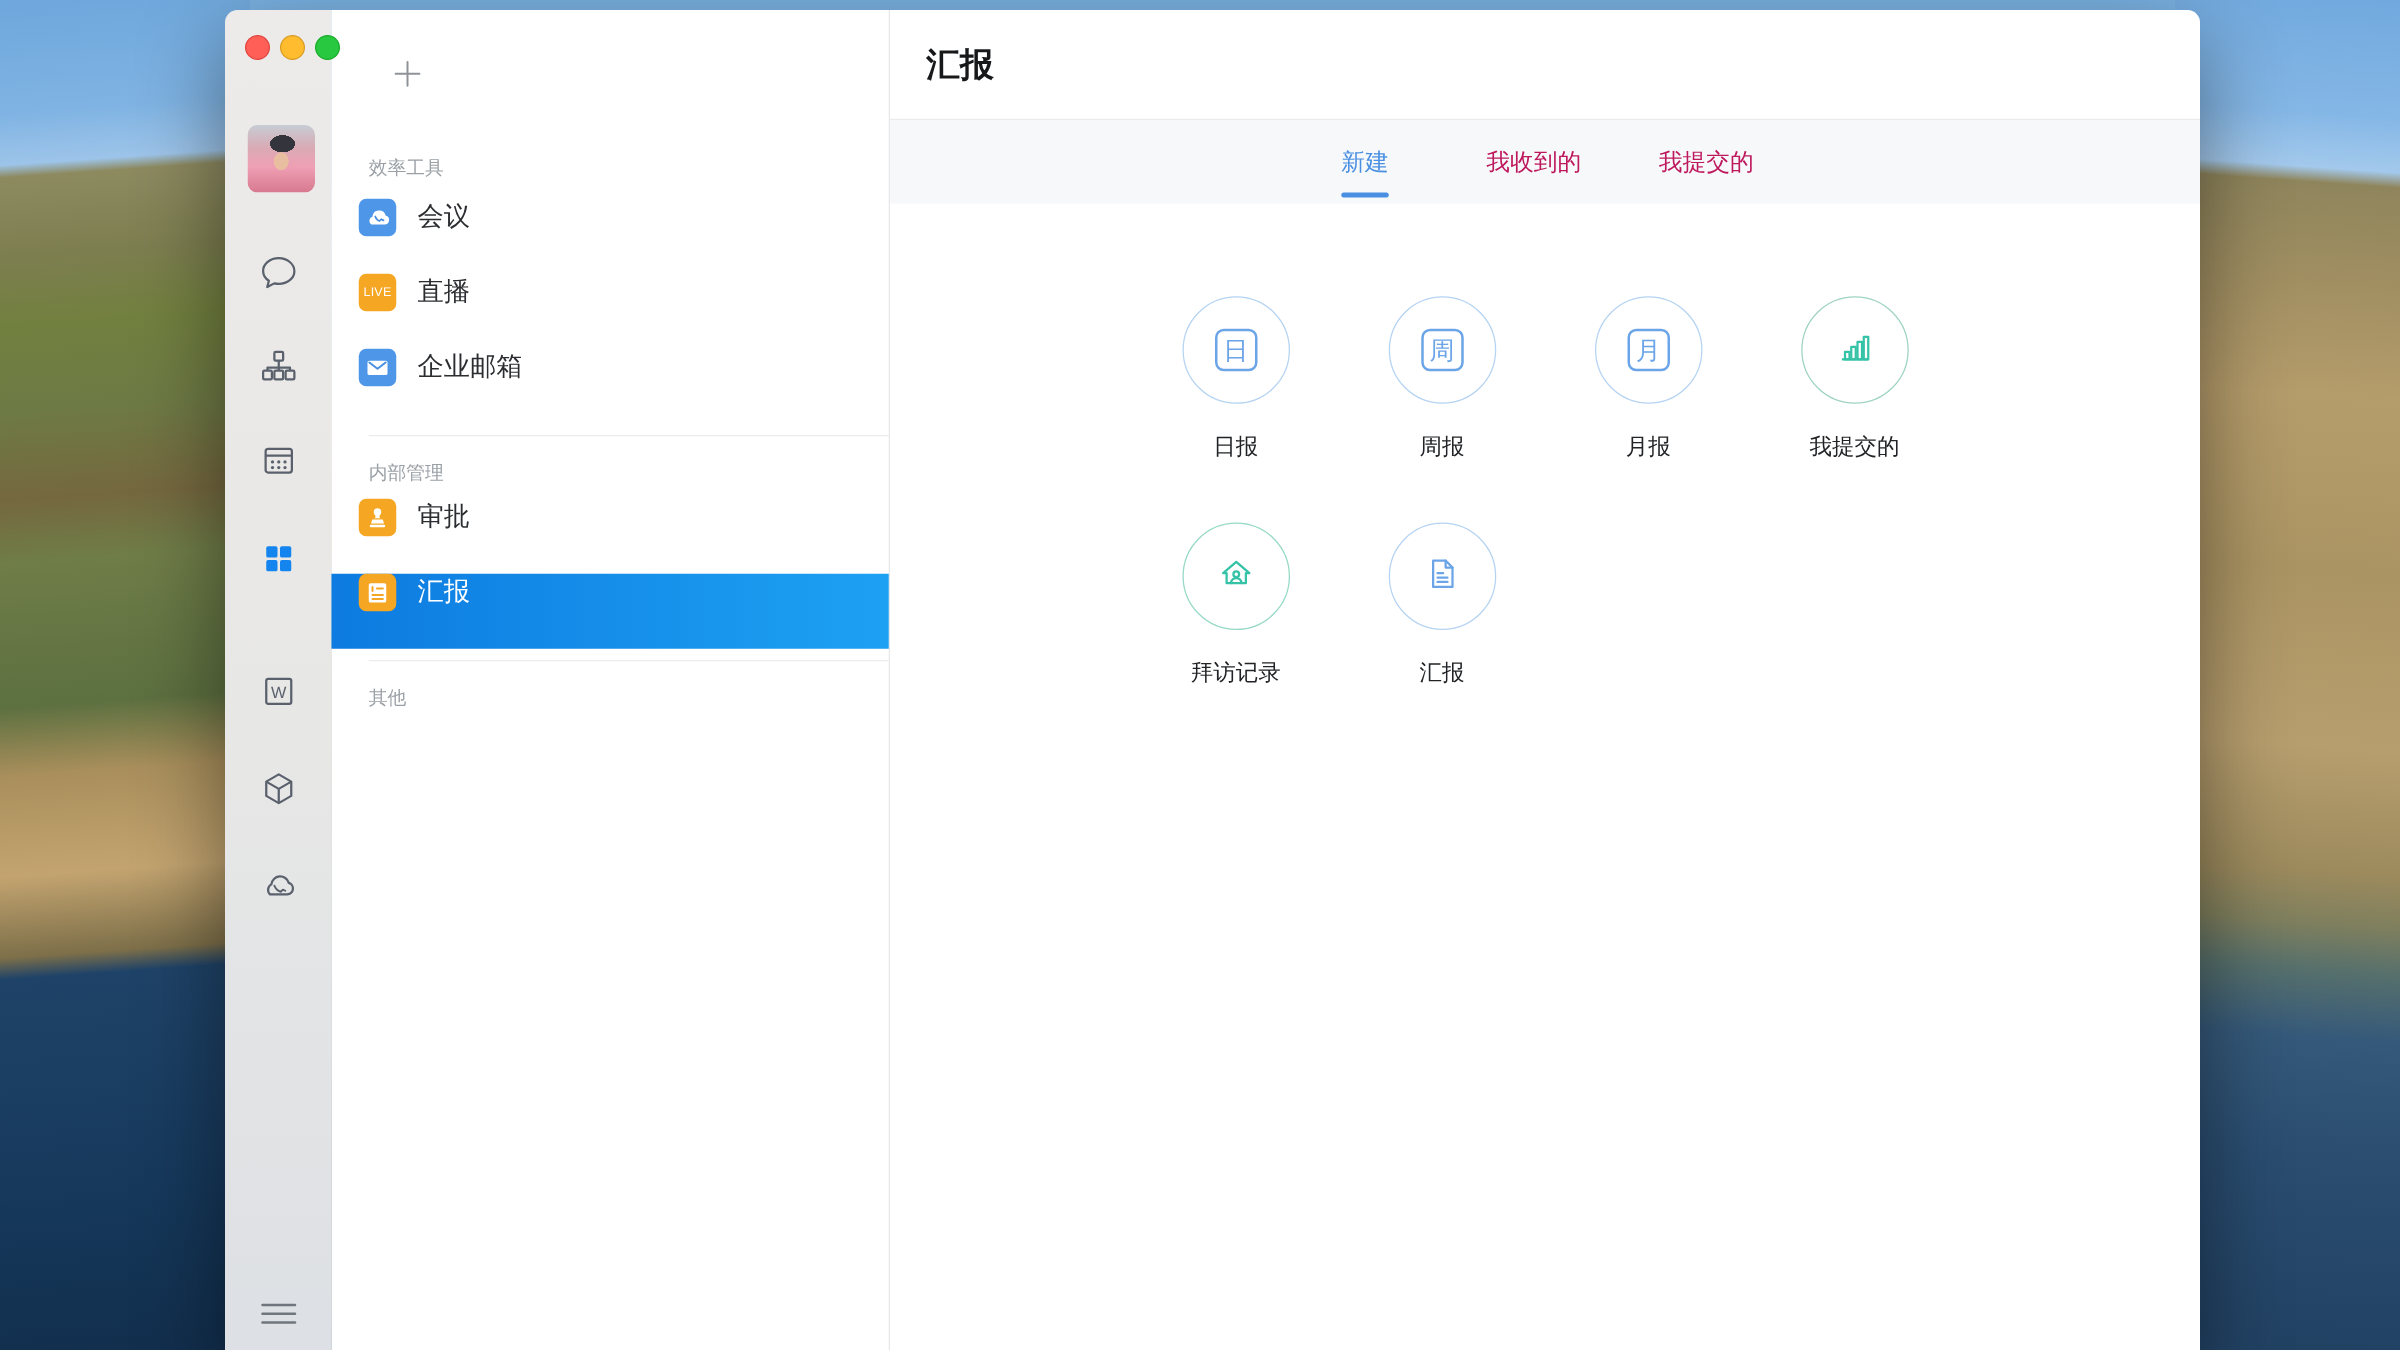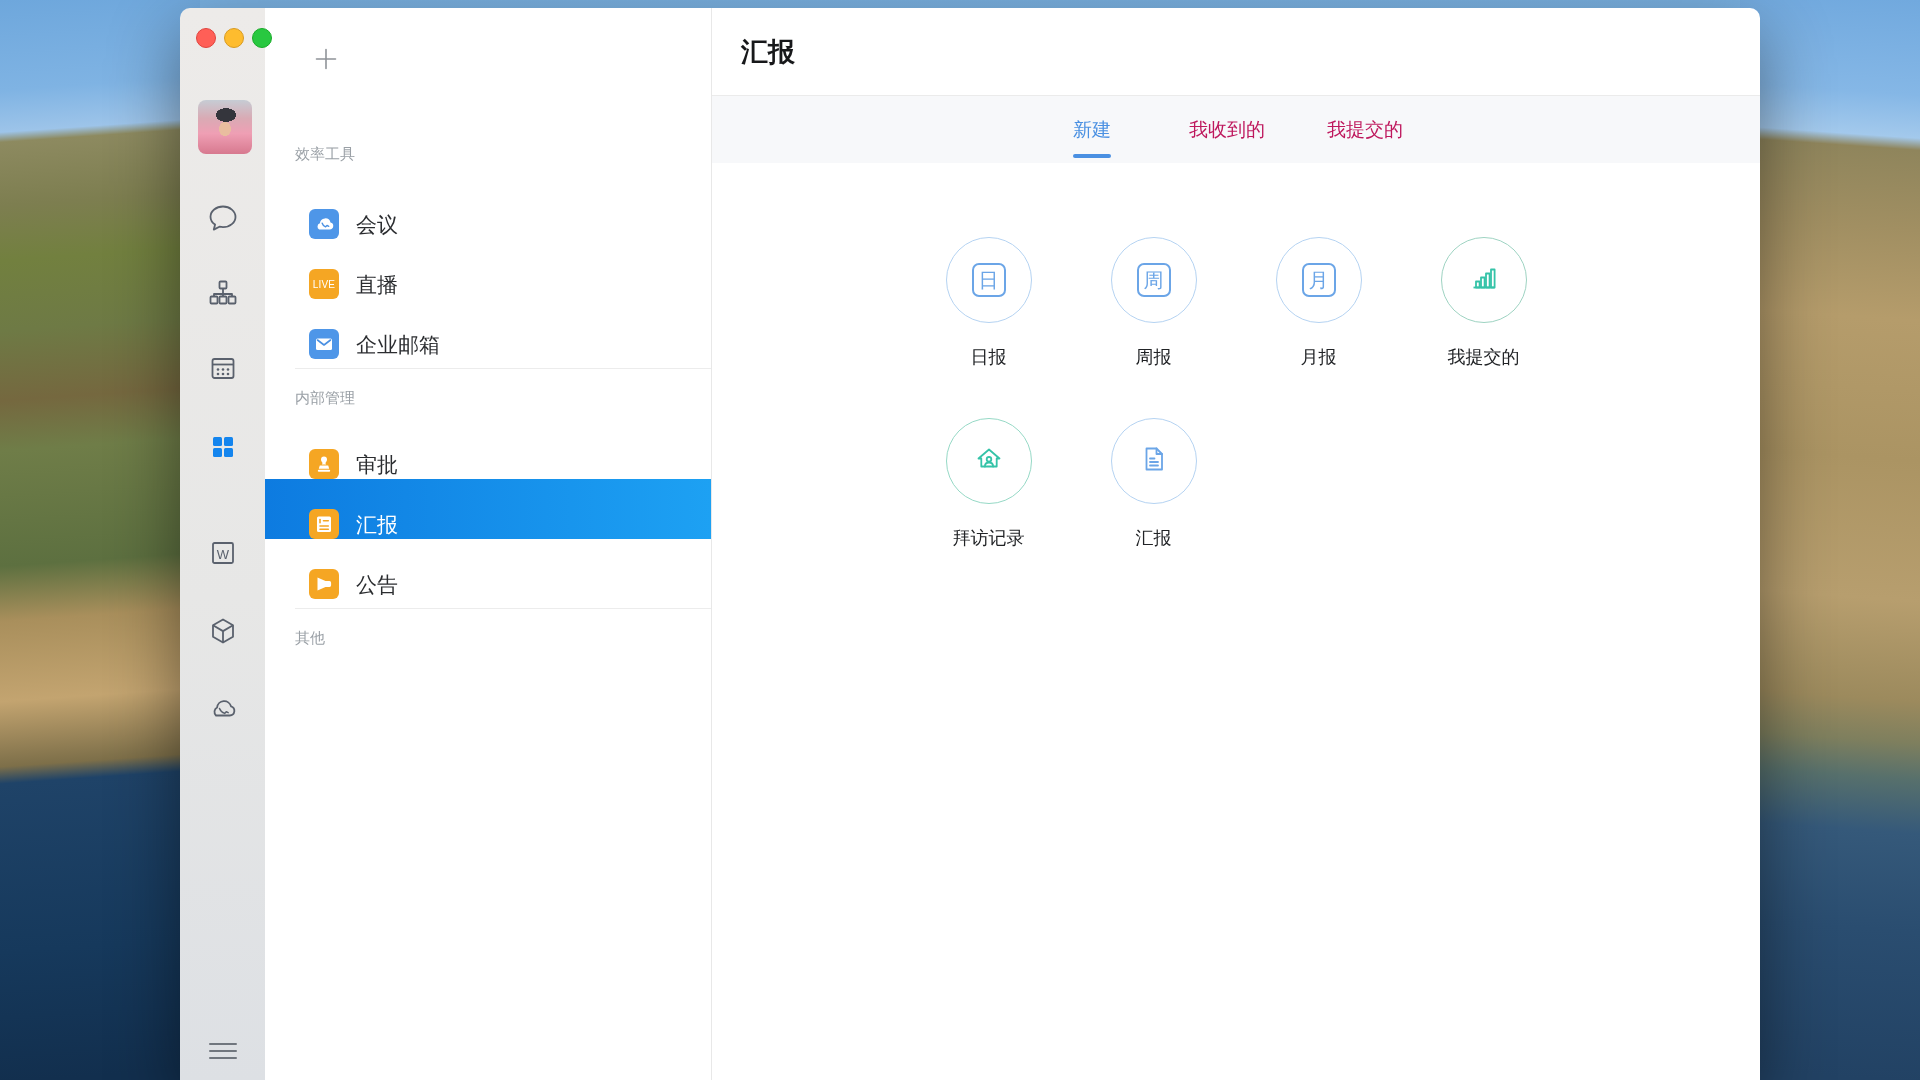--- a/index.html
+++ b/index.html
@@ -47,23 +47,23 @@
   .hamburger{position:absolute;left:50%;transform:translateX(-50%);bottom:16px;width:28px}
   .hamburger i{display:block;height:2px;background:#70767e;margin:5px 0;border-radius:1px}
 
   
   .sidebar{width:447px;flex:none;background:#fff;border-right:1px solid #e8e8e8}
   .search-row{display:flex;align-items:center;margin:37px 0 0 31px}
   .search-box{width:353px;height:31px;background:#f2f2f3;border-radius:4px;display:flex;
               align-items:center;justify-content:center;gap:7px;color:#b4b8bd;font-size:17px;cursor:text}
   .plus{margin-left:16px;width:28px;height:28px;display:flex;align-items:center;justify-content:center;cursor:pointer}
   .section-title{margin-left:30px;font-size:15px;color:#9aa0a6}
-  .st1{margin-top:72px}.stn{margin-top:20px}
+  .st1{margin-top:52px}.stn{margin-top:20px}
   .rows1{margin-top:15px}.rowsn{margin-top:11px}
-  .srow{height:60px;display:flex;align-items:flex-end;padding-left:44px;gap:17px;
+  .srow{height:60px;display:flex;align-items:flex-start;padding-left:22px;gap:17px;
         font-size:21px;color:#2b2d30;cursor:pointer}
   .srow.selected{background:linear-gradient(90deg,#0d7be0 0%,#1da1f3 100%);color:#fff}
   .tile30{width:30px;height:30px;border-radius:6px;flex:none;display:flex;align-items:center;justify-content:center}
   .bg-blue{background:#4e96e8}.bg-orange{background:#f5a623}.bg-lblue{background:#6aabdb}
   .live-txt{color:#fff;font-size:10px;font-weight:normal;letter-spacing:.2px}
   .sdivider{height:1px;background:#ececec;margin:9px 0 0 30px}
 
   
   .main{flex:1;min-width:0;background:#fff;display:flex;flex-direction:column}
   .main-header{height:88px;flex:none;display:flex;align-items:center;padding-left:29px;
@@ -233,28 +233,20 @@
               <path d="M11 10.5v3.2"></path>
                 <path d="M14.5 11.8h4.8"></path>
                 <path d="M11 17h8.3"></path>
                 <path d="M11 20.2h8.3"></path>
             </g>
           </svg>
         </span>
         <span class="srow-label">汇报</span>
       </div>
 
-      <div class="srow">
-        <span class="tile30 bg-orange">
-          <svg width="30" height="30" viewBox="0 0 30 30" fill="#fff">
-            <path d="M8.5 8.5v13l8-3.6h4a1.6 1.6 0 0 0 1.6-1.6v-2.6a1.6 1.6 0 0 0-1.6-1.6h-4Z"></path>
-          </svg>
-        </span>
-        <span class="srow-label">公告</span>
-      </div>
     </div>
 
     <div class="sdivider"></div>
     <div class="section-title stn">其他</div>
 
   </aside>
 
   <main class="main">
     <header class="main-header">
       <h1>汇报</h1>

